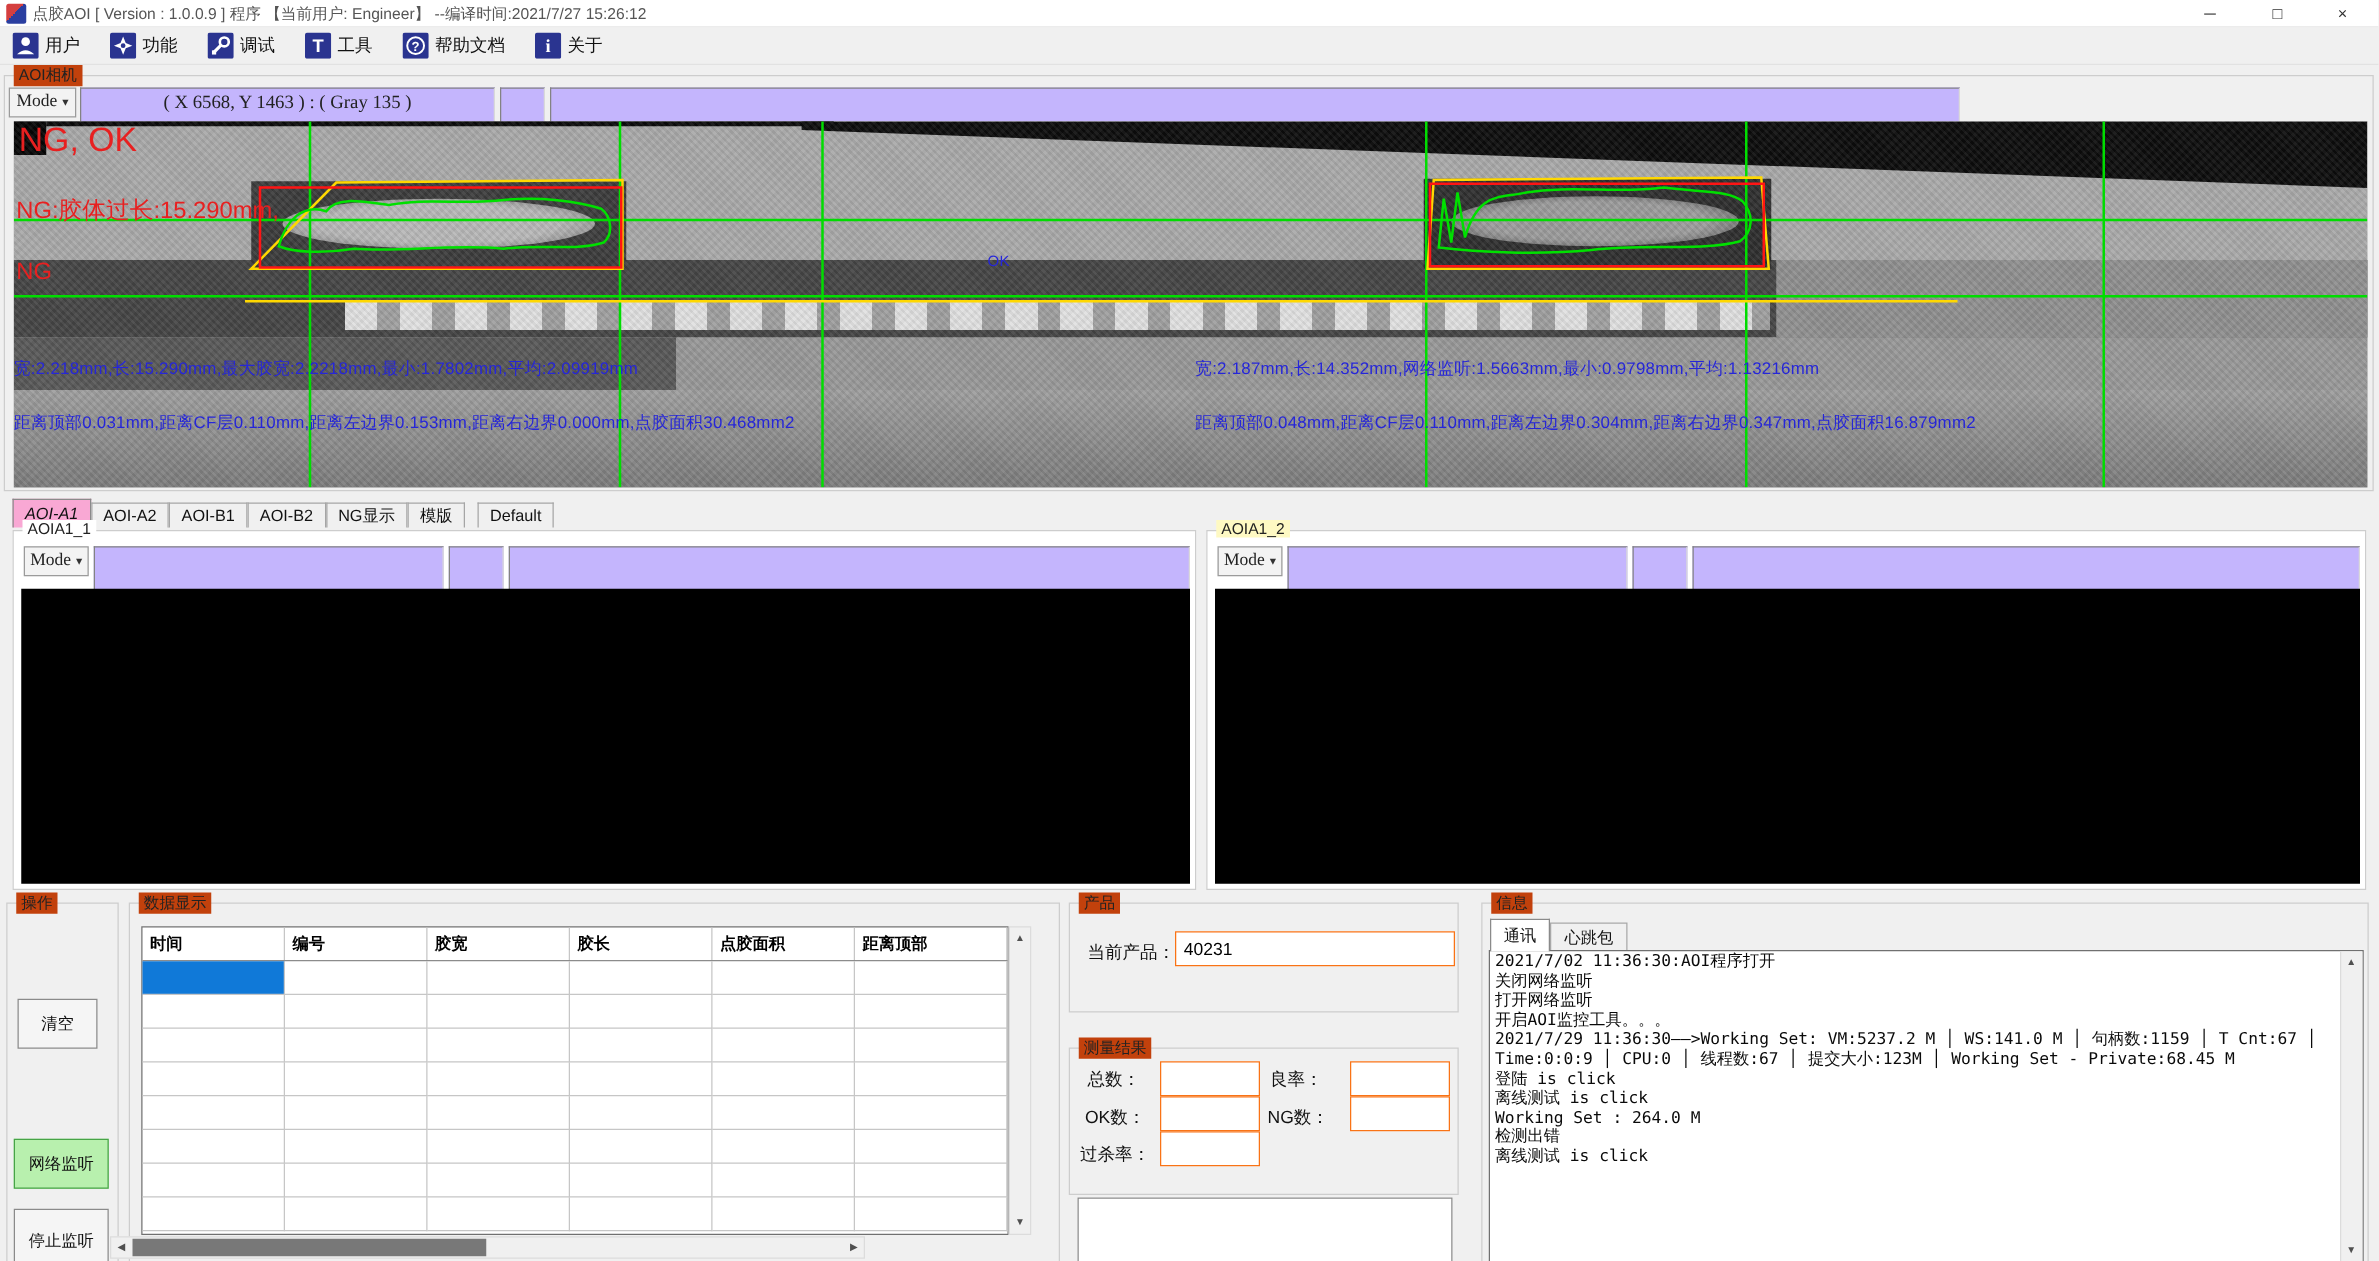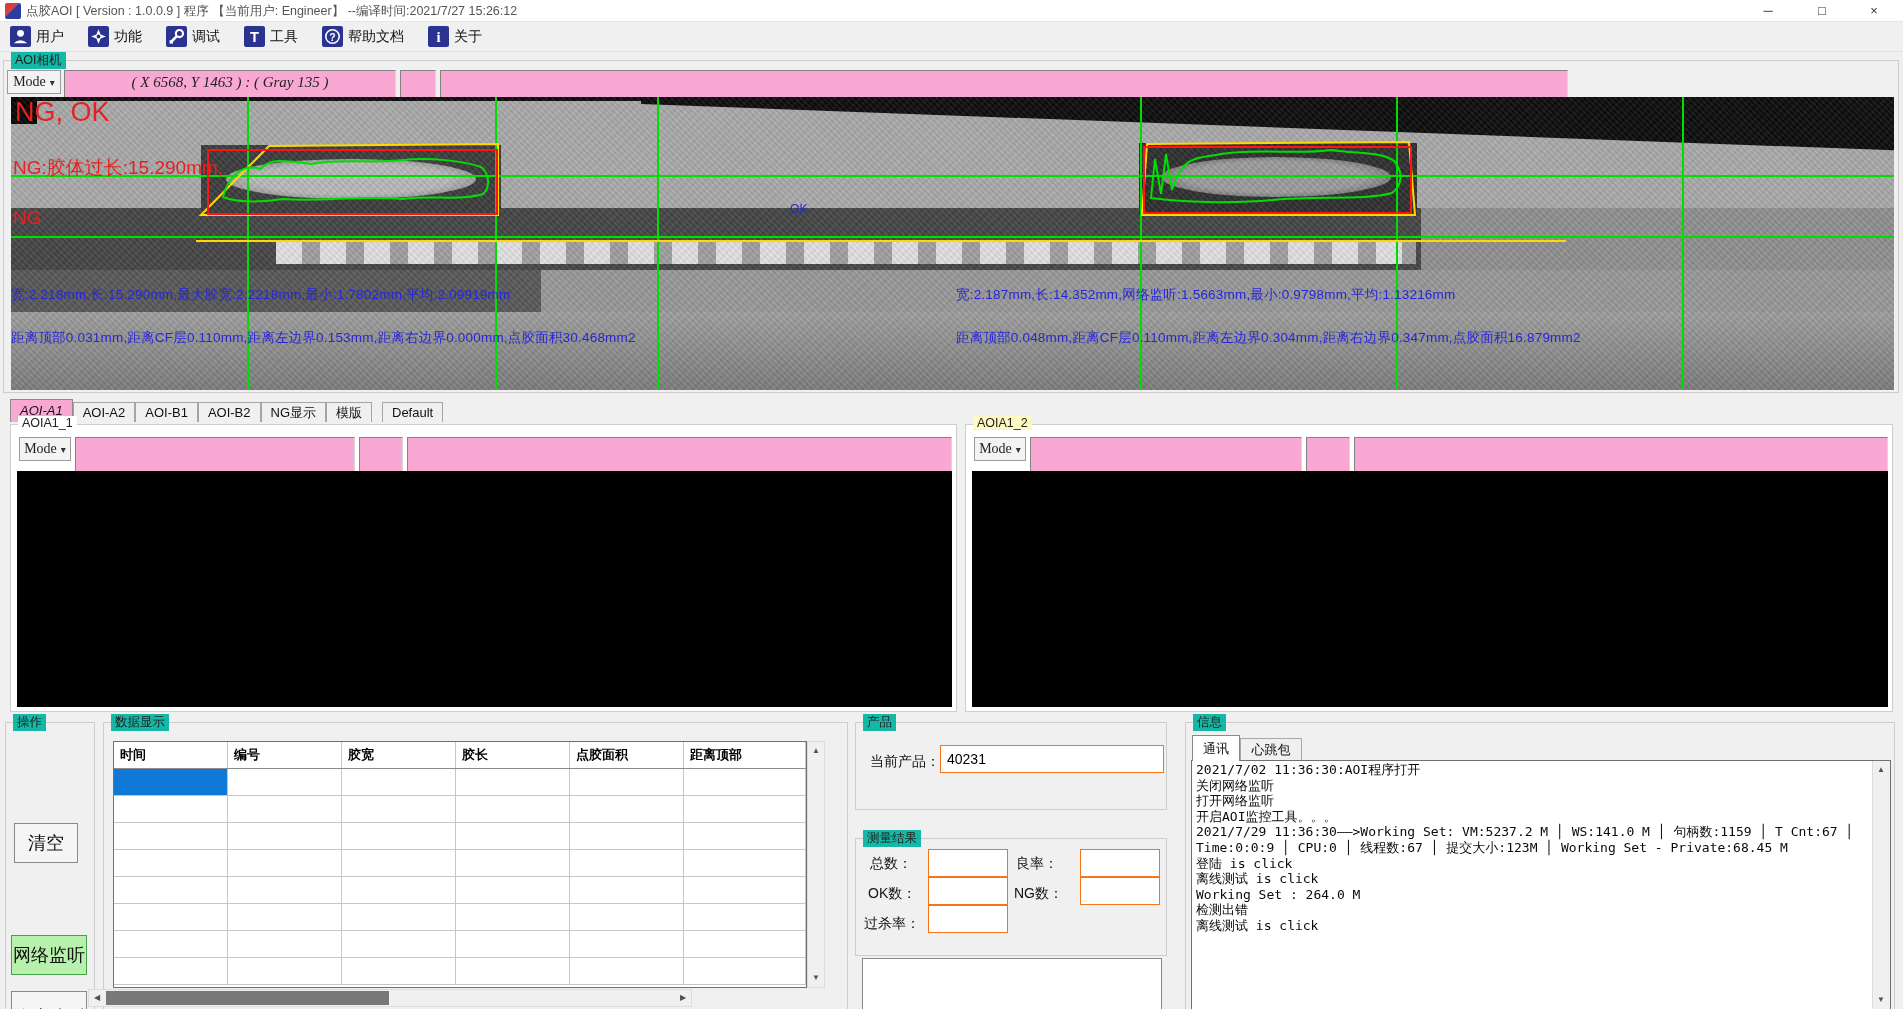--- a/index.html
+++ b/index.html
@@ -15,26 +15,26 @@
   .win-min { right:112px; } .win-max { right:58px; } .win-close { right:6px; }
 
   
   .menubar { position:absolute; left:0; top:22px; width:1903px; height:30px; background:#f0f0f0; border-bottom:1px solid #e2e2e2; display:flex; align-items:center; padding-left:6px; }
   .menu-item { display:flex; align-items:center; margin-right:16px; padding:2px 4px; cursor:default; }
   .menu-icon { width:21px; height:21px; margin-right:5px; flex:0 0 auto; }
   .menu-label { font-size:14px; color:#111; white-space:nowrap; }
 
   
   .gb { position:absolute; border:1px solid #cdcdcd; }
-  .gb-label { position:absolute; top:-9px; left:7px; background:#14b8a6; padding:0 4px; font-size:12.5px; color:#222; white-space:nowrap; }
+  .gb-label { position:absolute; top:-9px; left:7px; background:#c2410c; padding:0 4px; font-size:12.5px; color:#222; white-space:nowrap; }
 
   
   .mode-btn { position:absolute; height:24px; background:#f3f3f3; border:1px solid #9b9b9b; font-family:"Liberation Serif",serif; font-size:14px; color:#222; display:flex; align-items:center; justify-content:center; gap:4px; }
   .mode-btn .caret { font-size:10px; color:#333; }
-  .sunken { position:absolute; height:40px; background:#f9a8d4; border:1px solid; border-color:#838383 #d9d9d9 #d9d9d9 #838383;font-style:italic; }
+  .sunken { position:absolute; height:40px; background:#c4b5fd; border:1px solid; border-color:#838383 #d9d9d9 #d9d9d9 #838383; }
   .coord-field { font-family:"Liberation Serif",serif; font-size:15px; color:#222; text-align:center; line-height:22px; }
 
   
   .camera-view { position:absolute; left:7px; top:36px; width:1883px; height:293px; background:#a9a9a9; overflow:hidden; }
   .pz { position:absolute; }
   .noise { position:absolute; inset:0; background:
       repeating-linear-gradient(45deg, rgba(255,255,255,.05) 0 2px, rgba(0,0,0,.05) 2px 4px),
       repeating-linear-gradient(-45deg, rgba(255,255,255,.03) 0 3px, rgba(0,0,0,.03) 3px 6px); }
   .cam-svg { position:absolute; inset:0; }
   .cam-txt { position:absolute; white-space:nowrap; }
@@ -43,21 +43,21 @@
 
   
   .view-tabs { position:absolute; left:10px; top:399px; height:23px; display:flex; align-items:flex-end; }
   .tab { height:20px; background:#f0f0f0; border:1px solid #a5a5a5; border-bottom:none; font-size:13px; color:#111; padding:0 9px; line-height:19px; white-space:nowrap; }
   .tab.active { height:23px; background:#f9a8d4; border-color:#8a8a8a; line-height:22px;font-style:italic; }
   .tab.gap { margin-left:10px; }
 
   .canvas-black { position:absolute; background:#000; }
 
   
-  .btn { position:absolute; background:#f5f5f5; border:1px solid #8a8a8a; font-size:18px; color:#111; display:flex; align-items:center; justify-content:center; cursor:default;margin-top:24px; }
+  .btn { position:absolute; background:#f5f5f5; border:1px solid #8a8a8a; font-size:13px; color:#111; display:flex; align-items:center; justify-content:center; cursor:default; }
   .btn.green { background:var(--c-listen-green,#b8f0ae); border-color:#47a447; }
 
   
   .dtable { position:absolute; left:9px; top:18px; width:694px; height:247px; background:#fff; border:1px solid #707070; }
   .trow { display:grid; grid-template-columns:114px 114px 114px 114px 114px 1fr; height:27px; }
   .trow.head { border-bottom:1px solid #8c8c8c; }
   .tcell { border-right:1px solid #c6c6c6; border-bottom:1px solid #c6c6c6; font-size:13px; padding-left:6px; line-height:26px; overflow:hidden; }
   .trow.head .tcell { font-weight:bold; border-bottom:none; }
   .tcell.sel { background:var(--c-selection-blue,#1079d8); }
 

